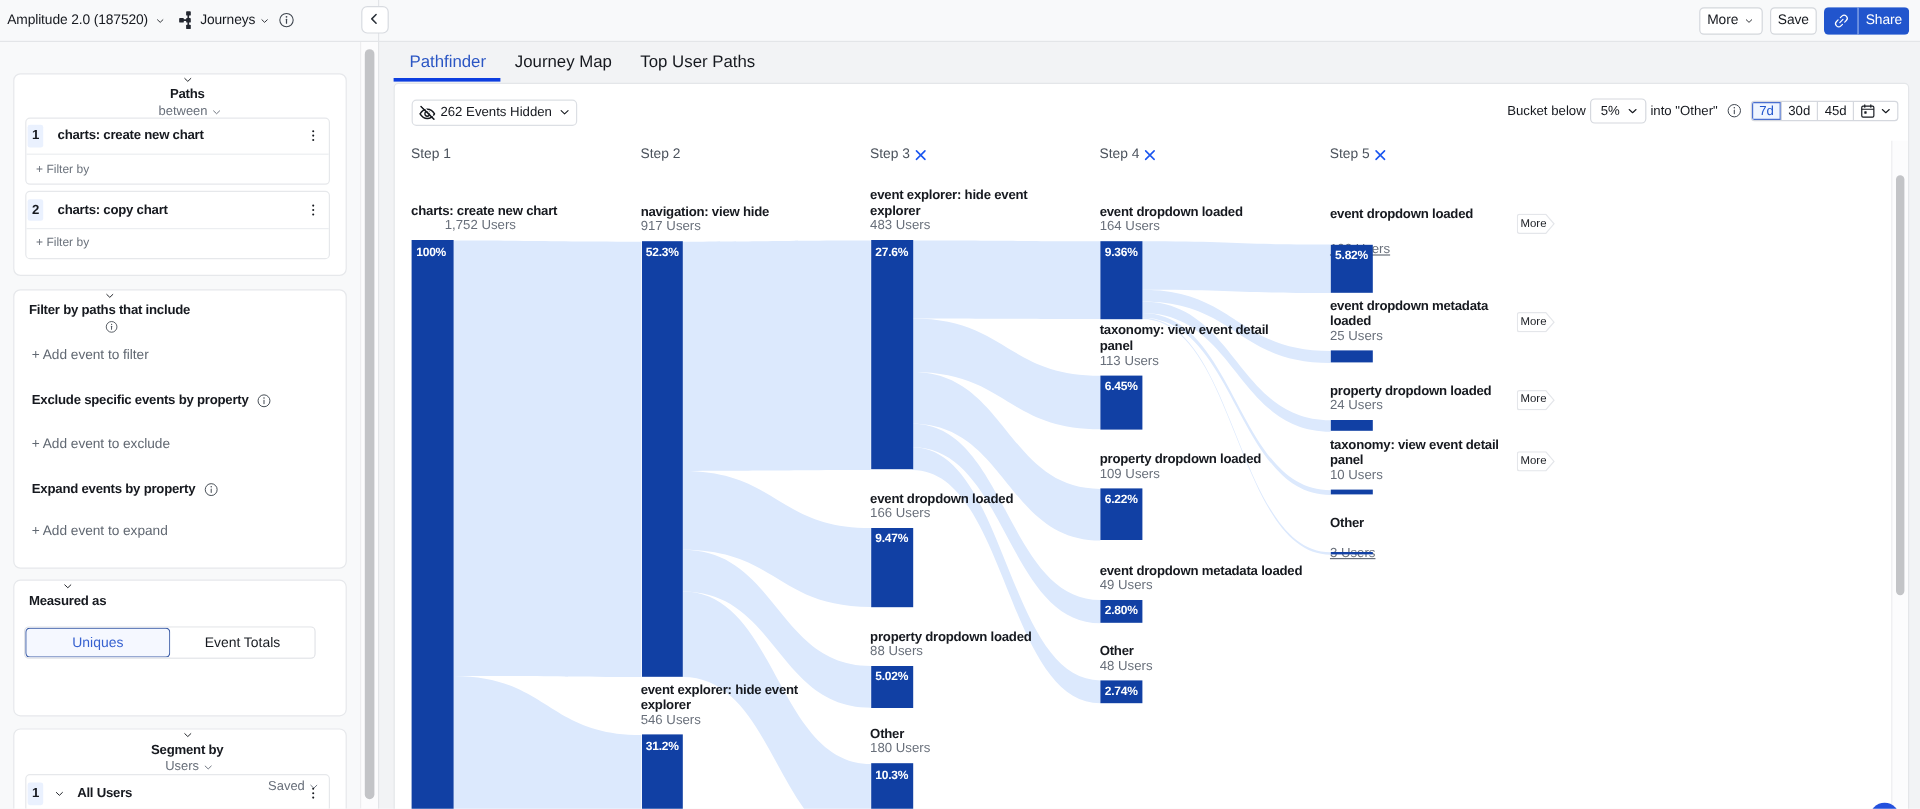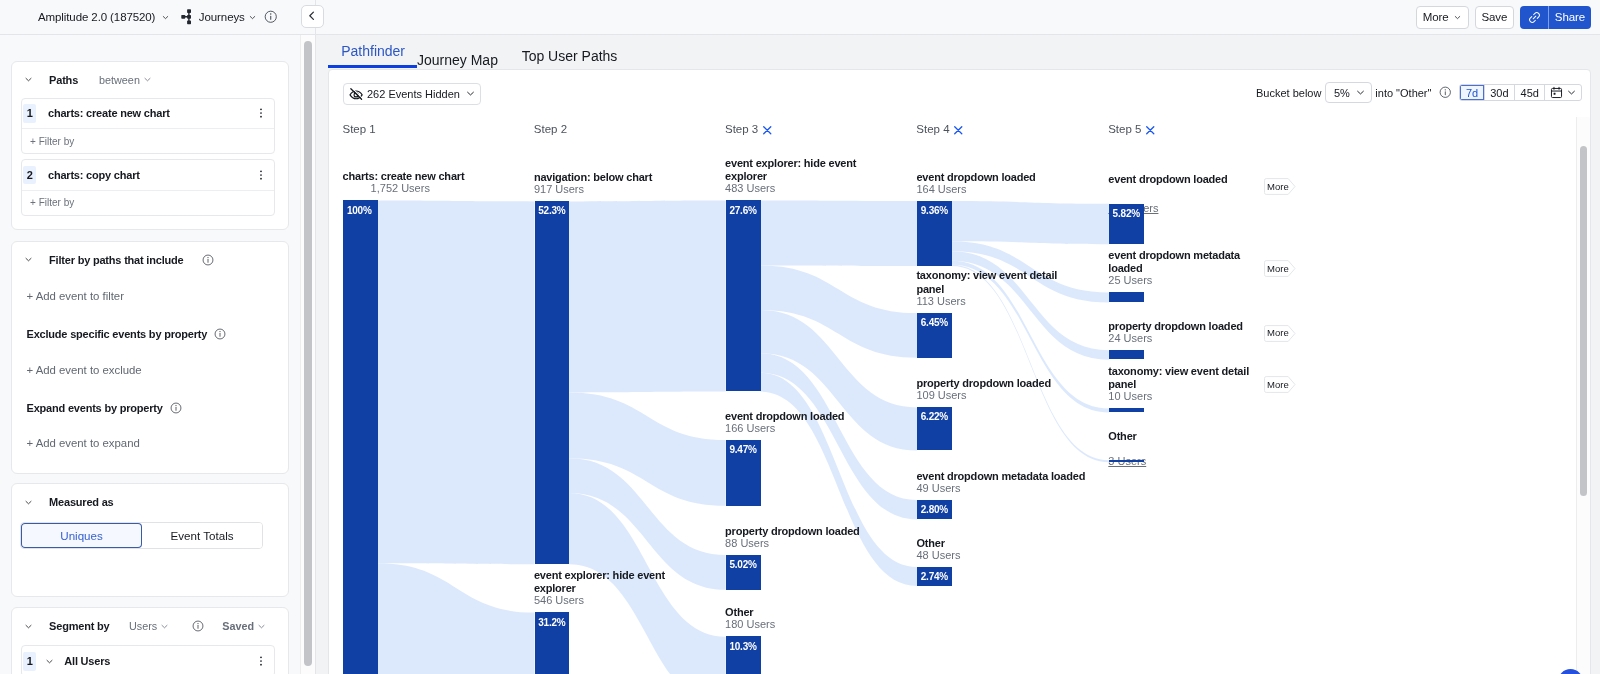--- a/index.html
+++ b/index.html
@@ -3,21 +3,21 @@
 <meta charset="utf-8">
 <style>
   *{box-sizing:border-box;margin:0;padding:0;}
   html,body{width:1600px;height:674px;overflow:hidden;}
   body{font-family:"Liberation Sans",sans-serif;background:#f2f3f5;color:#16191f;
        -webkit-font-smoothing:antialiased;font-size:12px;position:relative;}
   svg{display:block;}
 
   
   #topbar{position:absolute;left:0;top:0;width:1600px;height:35px;background:#f8f9fa;
-          border-bottom:1px solid #e3e5e8;display:flex;align-items:center;padding-left:32px;}
+          border-bottom:1px solid #e3e5e8;display:flex;align-items:center;}
   #topbar-left{display:flex;align-items:center;gap:0;padding-left:2px;}
   .tb-chip{display:flex;align-items:center;gap:6px;height:22px;padding:0 4px;border-radius:3px;cursor:pointer;}
   .tb-proj{font-size:11.5px;color:#16191f;letter-spacing:-0.1px;}
   .tb-journey{font-size:11.5px;color:#16191f;letter-spacing:-0.1px;}
   #topbar-right{margin-left:auto;display:flex;align-items:center;gap:6px;padding-right:9.5px;}
   .btn{height:23px;border:1px solid #d4d7dc;background:#fff;border-radius:4px;
        font-size:11.5px;color:#16191f;display:flex;align-items:center;justify-content:center;
        gap:4px;padding:0 6px;cursor:pointer;font-family:inherit;letter-spacing:-0.1px;}
   #share-group{display:flex;height:23px;border-radius:4px;overflow:hidden;justify-content:flex-end;}
   #share-link{background:#2155cd;width:28px;flex:none;display:flex;align-items:center;justify-content:center;cursor:pointer;}
@@ -27,21 +27,21 @@
   #collapse-btn{position:absolute;left:300.5px;top:4.5px;width:23.2px;height:23px;background:#fff;
       border:1px solid #d8dbe0;border-radius:5px;display:flex;align-items:center;justify-content:center;cursor:pointer;z-index:3;}
 
   
   #sidebar{position:absolute;left:0;top:35px;width:315.5px;height:639px;background:#f8f9fa;
            border-right:1px solid #e3e5e8;overflow:hidden;}
   #sidebar-inner{position:absolute;left:0;top:15px;width:302px;}
   #sidebar-scroll-track{position:absolute;left:299.5px;top:0;width:15.5px;height:639px;background:#fcfcfd;border-left:1px solid #ededef;}
   #sidebar-scroll{position:absolute;left:304.2px;top:6.4px;width:8px;height:624.9px;background:#c3c4c7;border-radius:4px;}
   .card{background:#fff;border:1px solid #e6e8eb;border-radius:6px;margin:11px 10.5px 0 10.5px;width:278.5px;}
-  .card-hd{display:flex;align-items:center;height:35.8px;padding:0 0 0 12.6px;gap:16px;}
+  .card-hd{display:flex;align-items:center;height:35.8px;padding:0 0 0 12.6px;gap:2px;flex-direction:column;}
   .chev{width:9px;height:9px;flex:none;}
   .card-title{font-size:11px;font-weight:bold;color:#16191f;letter-spacing:-0.2px;}
   .card-sub{font-size:10.8px;color:#686f7a;display:flex;align-items:center;gap:3px;cursor:pointer;}
   .evbox{border:1px solid #e6e8eb;border-radius:4px;margin:0 0 5.4px 9.1px;width:254.9px;}
   .evrow{display:flex;align-items:center;height:30.2px;border-bottom:1px solid #eceef1;}
   .evnum{width:13px;height:18.5px;margin-left:1.7px;border-radius:2px;background:#eaf1fe;color:#16191f;font-size:11px;font-weight:bold;
          display:flex;align-items:center;justify-content:center;flex:none;}
   .evname{font-size:11px;font-weight:bold;color:#16191f;letter-spacing:-0.2px;padding-left:11.7px;flex:1;}
   .kebab{width:26px;display:flex;align-items:center;justify-content:center;cursor:pointer;}
   .evfilter{height:24.1px;display:flex;align-items:center;padding-left:8.5px;font-size:10px;color:#6b727c;cursor:pointer;}
@@ -266,21 +266,21 @@
           <span>Users</span>
           <svg class="chev" viewBox="0 0 16 16">
             <path d="M3.5 6 L8 10.3 L12.5 6" fill="none" stroke="#686f7a" stroke-width="1.4" stroke-linecap="round" stroke-linejoin="round"></path>
           </svg>
         </span>
         <svg style="margin-left:6.5px;" width="12" height="12" viewBox="0 0 16 16">
           <circle cx="8" cy="8" r="6.6" fill="none" stroke="#3d444d" stroke-width="1.05"></circle>
           <rect x="7.45" y="6.7" width="1.1" height="5" rx="0.5" fill="#3d444d"></rect>
           <circle cx="8" cy="4.8" r="0.8" fill="#3d444d"></circle>
         </svg>
-        <span class="card-sub" style="margin-left:auto;margin-right:22px;font-weight:bold;">
+        <span class="card-sub" style="margin-left:auto;margin-right:22px;">
           <span>Saved</span>
           <svg class="chev" viewBox="0 0 16 16">
             <path d="M3.5 6 L8 10.3 L12.5 6" fill="none" stroke="#686f7a" stroke-width="1.4" stroke-linecap="round" stroke-linejoin="round"></path>
           </svg>
         </span>
       </div>
       <div class="evbox" style="position:absolute;left:9.1px;top:36.8px;width:254.9px;margin:0;">
         <div class="evrow" style="border-bottom:none;">
           <span class="evnum">1</span>
           <svg class="chev" style="margin-left:9px;" viewBox="0 0 16 16">
@@ -301,24 +301,24 @@
   </div>
   <div id="sidebar-scroll-track"></div>
   <div id="sidebar-scroll"></div>
 </div>
 
 <div id="main">
   <div id="tabs">
     <div class="tab on" style="margin-left:12.9px;">
       <span>Pathfinder</span>
     </div>
-    <div class="tab" style="margin-left:12px;align-items:flex-end;">
+    <div class="tab" style="margin-left:24px;">
       <span>Journey Map</span>
     </div>
-    <div class="tab" style="margin-left:23.7px;align-items:center;">
+    <div class="tab" style="margin-left:23.7px;">
       <span>Top User Paths</span>
     </div>
   </div>
 
   <div id="panel">
     <div id="toolbar">
       <div id="hidden-chip">
         <svg width="14" height="14" viewBox="0 0 16 16">
           <path d="M1.2 9.0 C3.0 6.0 5.4 4.6 8.1 4.6 C10.8 4.6 13.2 6.0 15.0 9.0 C13.2 12.0 10.8 13.4 8.1 13.4 C5.4 13.4 3.0 12.0 1.2 9.0 Z" fill="none" stroke="#15181e" stroke-width="1.35"></path>
           <circle cx="8.1" cy="9.0" r="2.3" fill="none" stroke="#15181e" stroke-width="1.25"></circle>
@@ -400,21 +400,21 @@
           <div class="steplbl" style="left: 778.9px; top: 6.2px;"><span>Step 5</span><svg width="10.5" height="10.5" viewBox="0 0 16 16" class="xicon" style="display: inline-block; vertical-align: -2.5px; margin-left: 3.6px;">
               <path d="M2.6 2.6 L13.4 13.4 M13.4 2.6 L2.6 13.4" stroke="#1a56f0" stroke-width="2.0" stroke-linecap="round"></path>
             </svg></div>
           <div>
             <div class="nlabel" style="left: 13.3px; width: 170px; top: 53.3937px;">charts: create new chart</div>
             <div class="nusers" style="left: 13.3px; top: 65.3px; margin-left: 28px;">1,752 Users</div>
             <div style="position: absolute; background: rgb(17, 64, 164); left: 14.2px; top: 83.5px; width: 34.6px; height: 693.1px;"></div>
             <div class="pct" style="left: 17.6px; top: 87.8px;">100%</div>
           </div>
           <div>
-            <div class="nlabel" style="left: 204.6px; width: 170px; top: 54.2938px;">navigation: below chart</div>
+            <div class="nlabel" style="left: 204.6px; width: 170px; top: 54.2938px;">navigation: view hide</div>
             <div class="nusers" style="left: 204.6px; top: 66.2px;">917 Users</div>
             <div style="position: absolute; background: rgb(17, 64, 164); left: 205.5px; top: 84.4px; width: 34.6px; height: 362.8px;"></div>
             <div class="pct" style="left: 208.9px; top: 88.7px;">52.3%</div>
           </div>
           <div>
             <div class="nlabel" style="left: 204.6px; width: 170px; top: 452.087px;">event explorer: hide event explorer</div>
             <div class="nusers" style="left: 204.6px; top: 477.4px;">546 Users</div>
             <div style="position: absolute; background: rgb(17, 64, 164); left: 205.5px; top: 495.6px; width: 34.6px; height: 216px;"></div>
             <div class="pct" style="left: 208.9px; top: 499.9px;">31.2%</div>
           </div>

